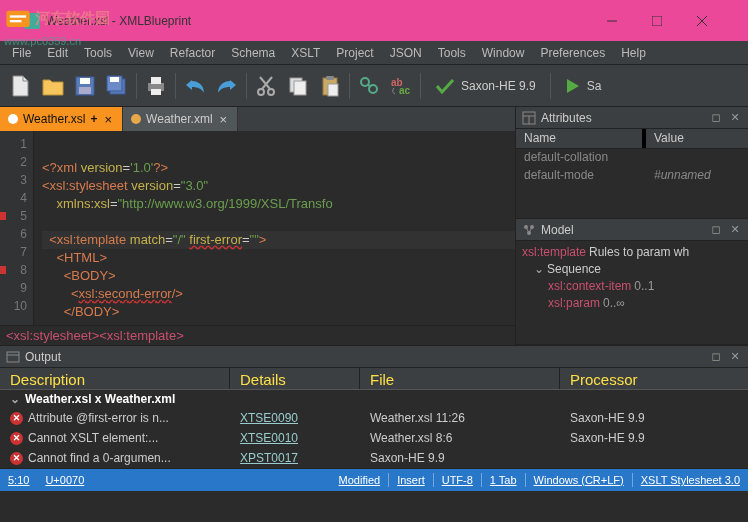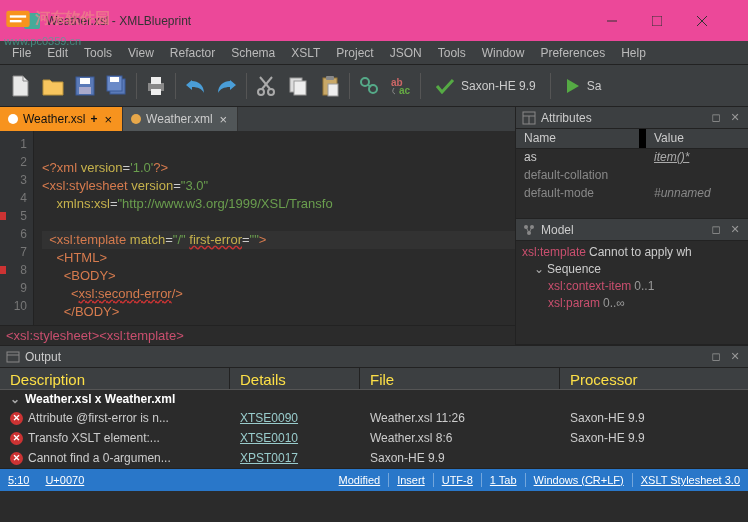--- a/index.html
+++ b/index.html
@@ -62,21 +62,21 @@
 .panel { display: flex; flex-direction: column; border-bottom: 1px solid #222; }
 .panel-header { height: 22px; background: #3c3f41; display: flex; align-items: center; gap: 5px; padding: 0 6px; border-bottom: 1px solid #222; }
 .panel-icon { width: 14px; height: 14px; }
 .panel-title { flex: 1; font-size: 12px; color: #ccc; }
 .panel-btn { width: 14px; height: 14px; color: #999; cursor: pointer; display: flex; align-items: center; justify-content: center; font-size: 11px; }
 
 
 .attr-table { font-size: 12px; }
 .attr-head { display: flex; background: #3c3f41; height: 20px; border-bottom: 1px solid #222; }
 .attr-head > div { padding: 2px 8px; color: #ccc; }
-.attr-head .c1 { width: 130px; border-right: 7px solid #000000; }
+.attr-head .c1 { width: 130px; border-right: 4px solid #000000; }
 .attr-row { display: flex; height: 18px; }
 .attr-row .c1 { width: 130px; padding: 1px 8px; color: #888; }
 .attr-row .c2 { padding: 1px 8px; color: #888; font-style: italic; }
 .attr-row.defined .c1 { color: #ccc; }
 .attr-row.defined .c2 { color: #aaa; text-decoration: underline; }
 
 
 .model-body { padding: 3px 2px; font-size: 12px; line-height: 17px; overflow: hidden; }
 .model-row { display: flex; align-items: center; gap: 3px; padding-left: 4px; white-space: nowrap; }
 .model-row.indent1 { padding-left: 16px; }
@@ -313,24 +313,20 @@
         <div class="panel-title">Attributes</div>
         <div class="panel-btn">◻</div>
         <div class="panel-btn">✕</div>
       </div>
       <div class="attr-table">
         <div class="attr-head">
           <div class="c1">Name</div>
           <div class="c2">Value</div>
         </div>
         <div id="attr-rows">
-            <div class="attr-row defined">
-              <div class="c1">as</div>
-              <div class="c2">item()*</div>
-            </div>
             <div class="attr-row">
               <div class="c1">default-collation</div>
               <div class="c2"></div>
             </div>
             <div class="attr-row">
               <div class="c1">default-mode</div>
               <div class="c2">#unnamed</div>
             </div>
           </div>
       </div>
@@ -345,21 +341,21 @@
             <line x1="4" y1="4" x2="7" y2="10" stroke="#888"></line>
             <line x1="10" y1="4" x2="7" y2="10" stroke="#888"></line>
           </svg>
         <div class="panel-title">Model</div>
         <div class="panel-btn">◻</div>
         <div class="panel-btn">✕</div>
       </div>
       <div class="model-body">
         <div class="model-row">
           <span class="model-tag">xsl:template</span>
-          <span class="model-desc">Cannot to apply wh</span>
+          <span class="model-desc">Rules to param wh</span>
         </div>
         <div class="model-row indent1">
           <span class="chevron">⌄</span>
           <span class="model-desc">Sequence</span>
         </div>
         <div id="model-items">
             <div class="model-row indent2">
               <span class="model-tag">xsl:context-item</span> 
               <span class="model-card">0..1</span>
             </div>
@@ -400,21 +396,21 @@
             <span class="err-icon">✕</span>
             <span>Attribute @first-error is n...</span>
           </div>
           <div class="col-det">XTSE0090</div>
           <div class="col-file">Weather.xsl 11:26</div>
           <div class="col-proc">Saxon-HE 9.9</div>
         </div>
         <div class="out-row">
           <div class="col-desc">
             <span class="err-icon">✕</span>
-            <span>Transfo XSLT element:...</span>
+            <span>Cannot XSLT element:...</span>
           </div>
           <div class="col-det">XTSE0010</div>
           <div class="col-file">Weather.xsl 8:6</div>
           <div class="col-proc">Saxon-HE 9.9</div>
         </div>
         <div class="out-row">
           <div class="col-desc">
             <span class="err-icon">✕</span>
             <span>Cannot find a 0-argumen...</span>
           </div>

